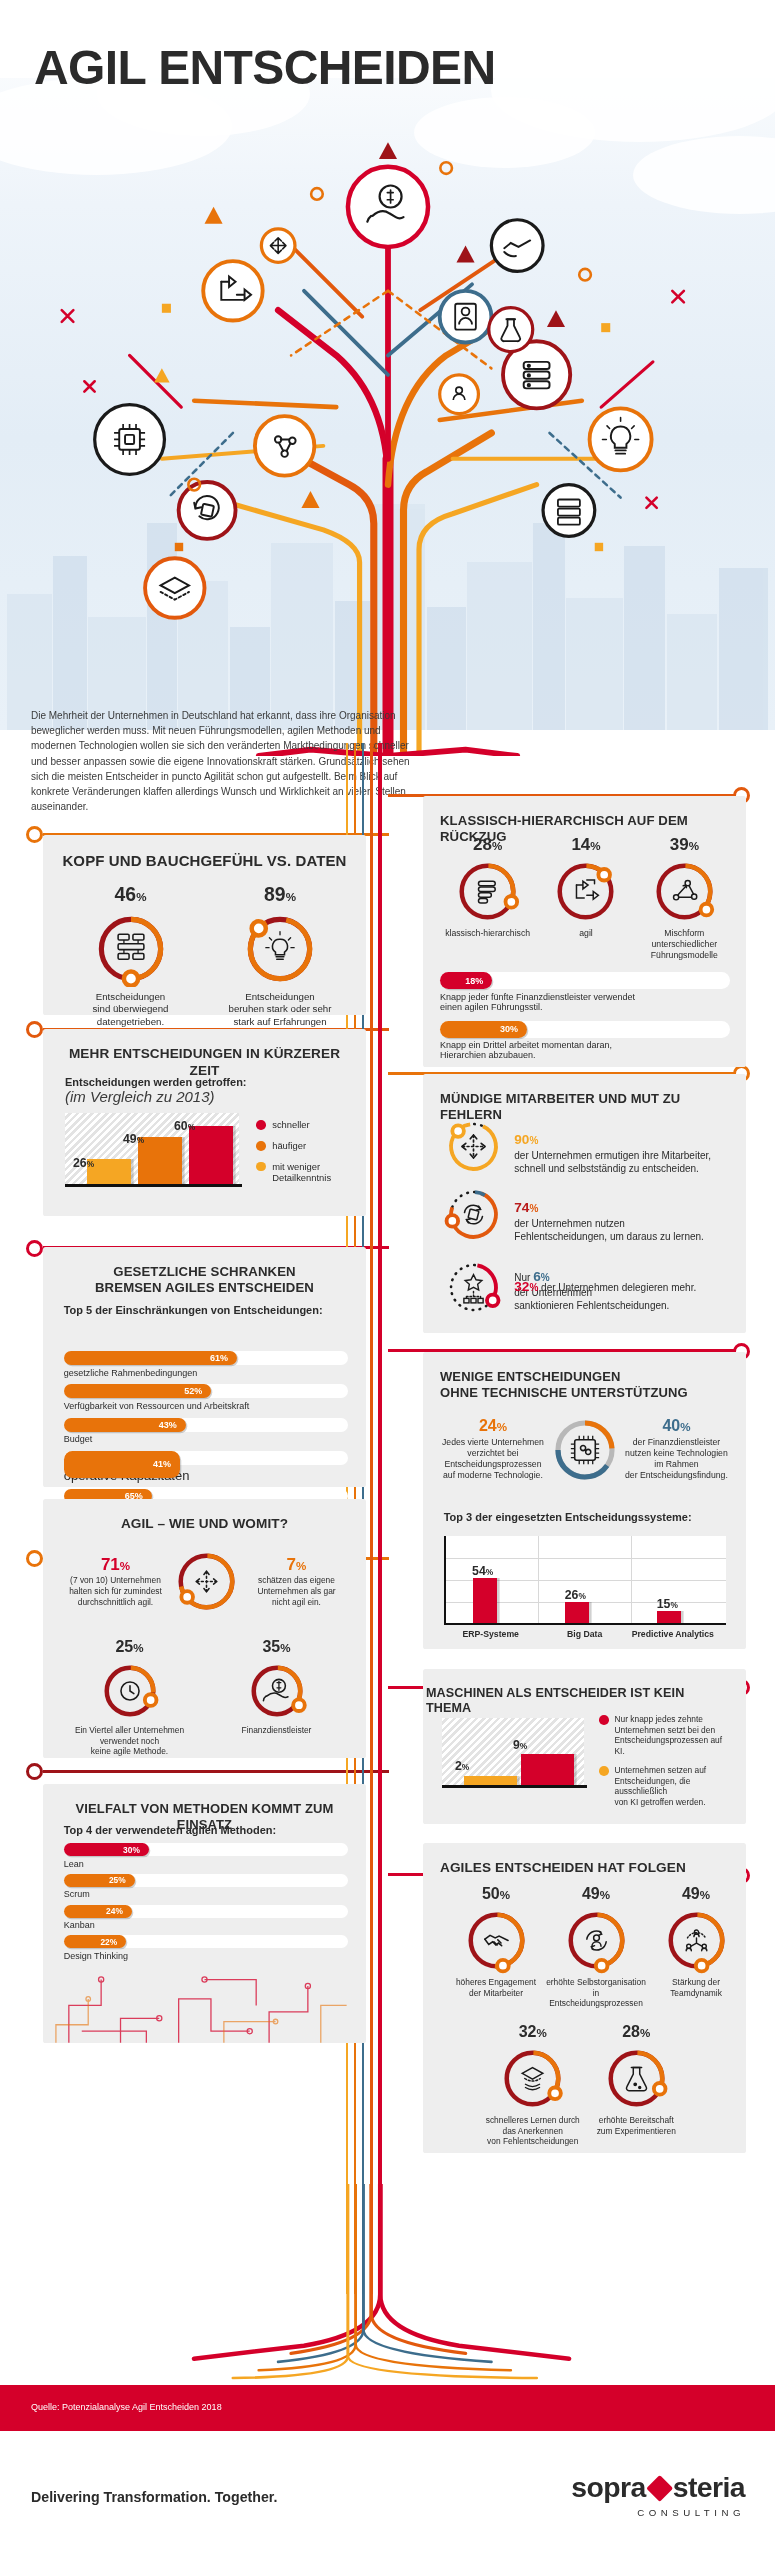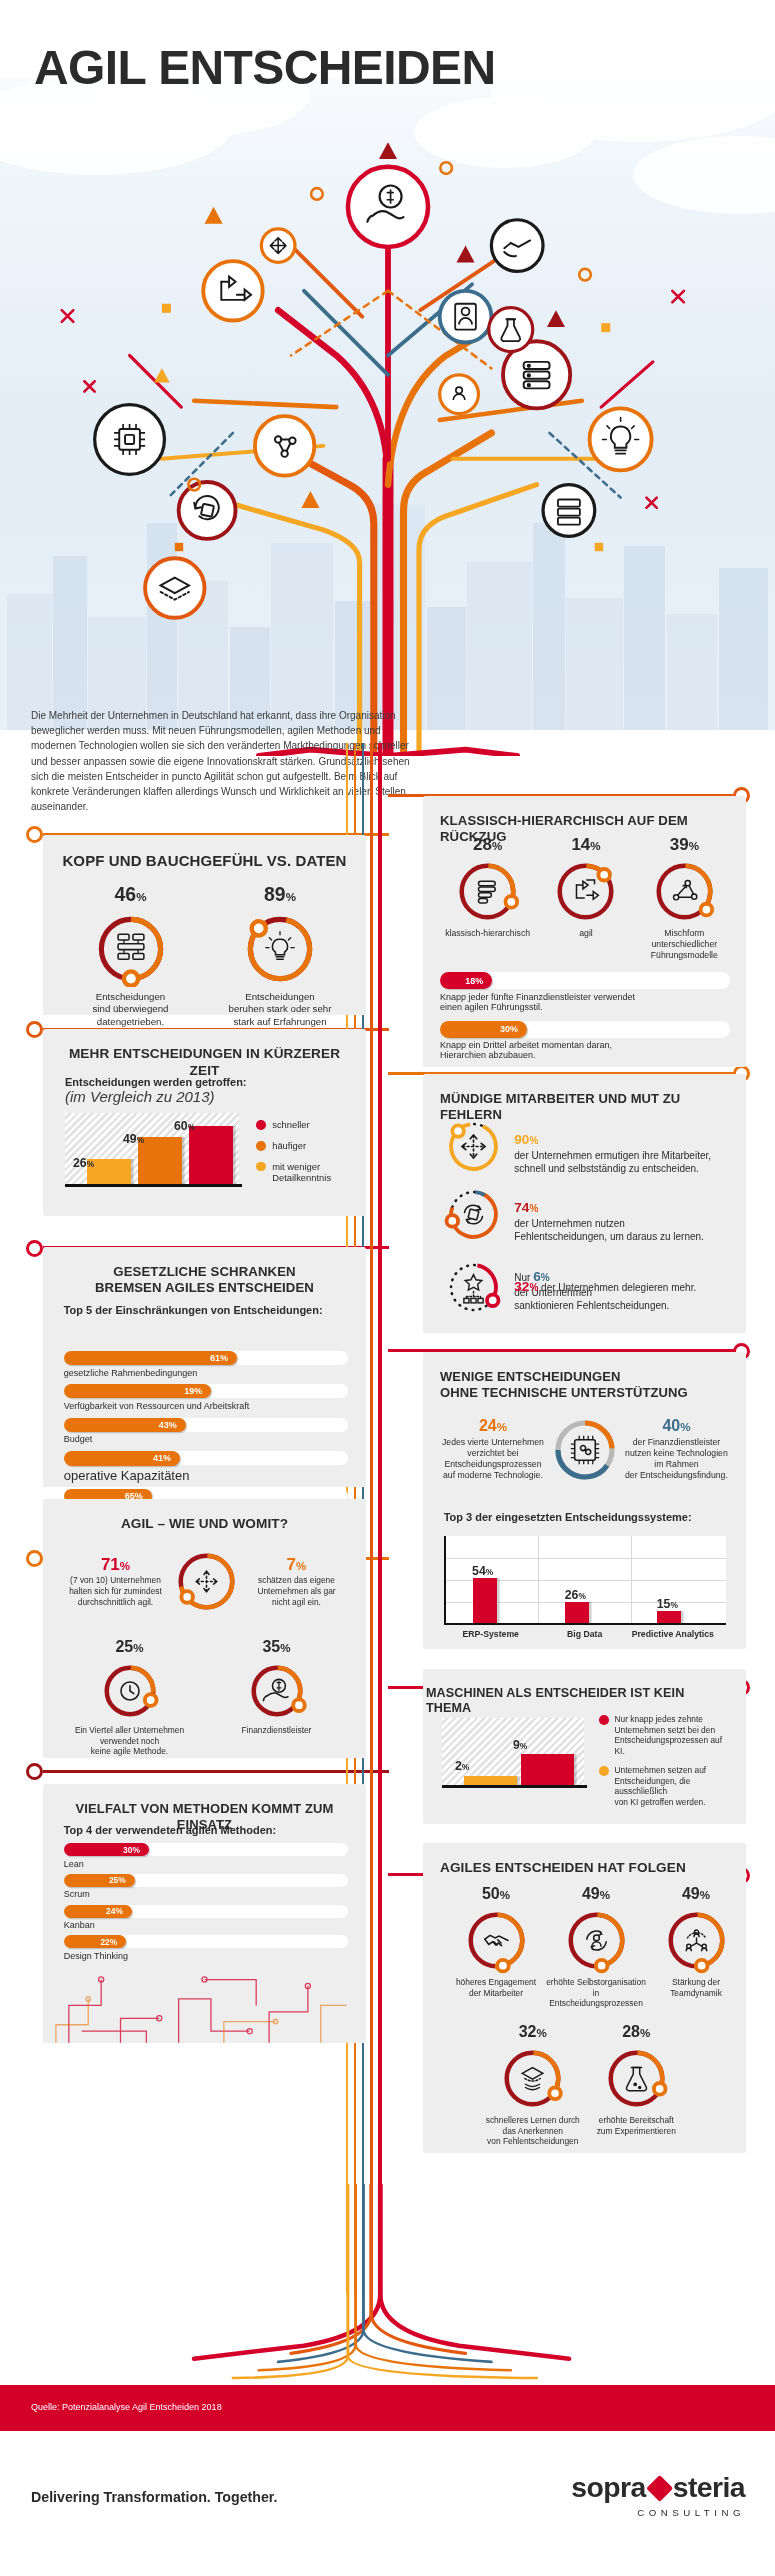--- a/index.html
+++ b/index.html
@@ -569,36 +569,36 @@
       <div class="pilltrack" style="height:14.2px">
         <div class="pillfill" style="height:14.2px;width:61%;background:#e8730a">
             <span>61%</span>
           </div>
       </div>
       <div class="pilllabel" style="font-size:9px">gesetzliche Rahmenbedingungen</div>
     </div>
     <div class="pillrow" style="margin-top:6.5px">
       <div class="pilltrack" style="height:14.2px">
         <div class="pillfill" style="height:14.2px;width:52%;background:#e8730a">
-            <span>19%</span>
+            <span>52%</span>
           </div>
       </div>
       <div class="pilllabel" style="font-size:9px">Verfügbarkeit von Ressourcen und Arbeitskraft</div>
     </div>
     <div class="pillrow" style="margin-top:6.5px">
       <div class="pilltrack" style="height:14.2px">
         <div class="pillfill" style="height:14.2px;width:43%;background:#e8730a">
             <span>43%</span>
           </div>
       </div>
       <div class="pilllabel" style="font-size:9px">Budget</div>
     </div>
     <div class="pillrow" style="margin-top:6.5px">
       <div class="pilltrack" style="height:14.2px">
-        <div class="pillfill" style="height:15px;width:41%;background:#e8730a">
+        <div class="pillfill" style="height:27px;width:41%;background:#e8730a">
             <span>41%</span>
           </div>
       </div>
       <div class="pilllabel" style="font-size:13px">operative Kapazitäten</div>
     </div>
     <div class="pillrow" style="margin-top:6.5px">
       <div class="pilltrack" style="height:14.2px">
         <div class="pillfill" style="height:14.2px;width:31%;background:#e8730a">
             <span>65%</span>
           </div>

